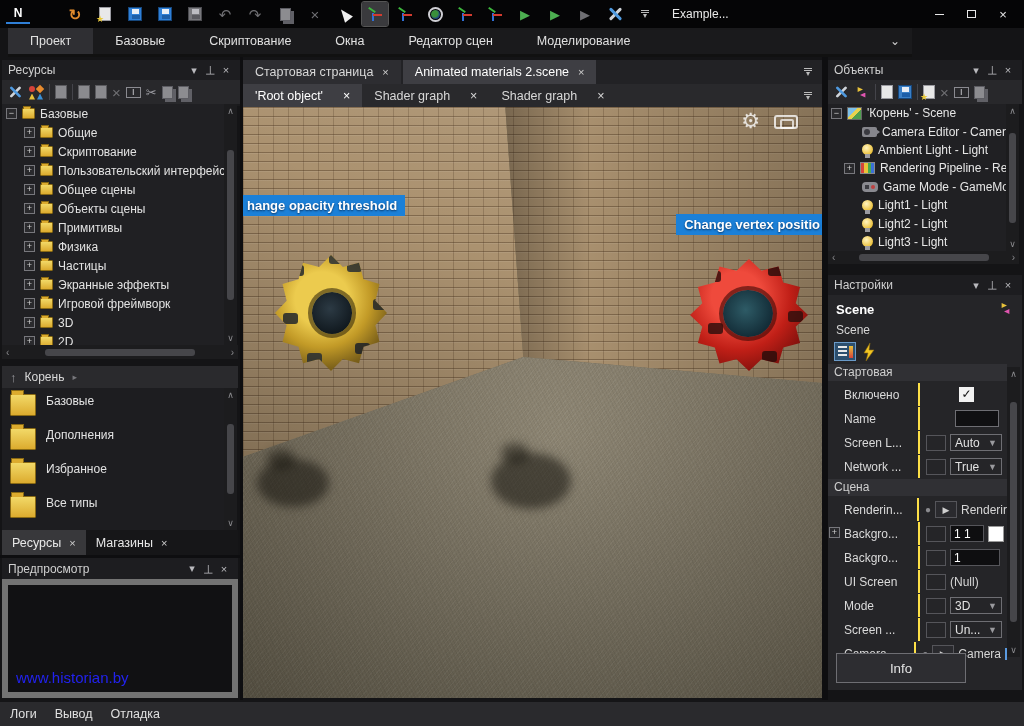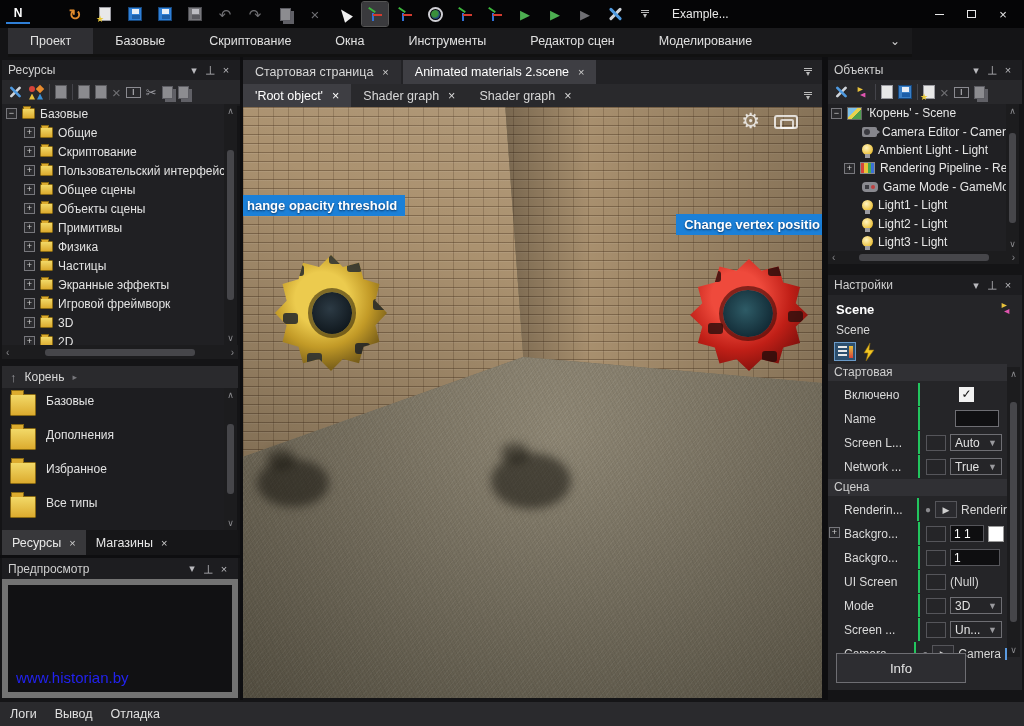--- a/index.html
+++ b/index.html
@@ -109,21 +109,21 @@
   #prev-body { position:absolute; left:2px; top:579px; width:236px; height:119px; background:#111113; border:6px solid #737373;text-decoration:underline; }
   #prev-link { position:absolute; left:8px; bottom:6px; color:#2222ee; font-size:15px; }
 
   
   #doc-tabs { left:243px; top:60px; width:579px; height:24px; background:#222225; display:flex; align-items:stretch; }
   .dtab { display:flex; align-items:center; gap:9px; padding:0 12px; background:#2d2d31; color:#d8d8d8; margin-right:2px; font-size:12.5px; }
   .dtab.active { background:#3e3e43; color:#fff; }
   .dtab .x { font-size:11px; color:#d0d0d0; }
   .tab-ovf { margin-left:auto; display:flex; align-items:center; padding:0 10px; }
   #sub-tabs { left:243px; top:84px; width:579px; height:23px; background:#29292c; display:flex; align-items:stretch; }
-  .stab { display:flex; align-items:center; gap:9px; padding:0 12px; color:#d8d8d8; font-size:12.5px; }
+  .stab { display:flex; align-items:center; gap:20px; padding:0 12px; color:#d8d8d8; font-size:12.5px; }
   .stab.active { background:#3e3e43; color:#fff; }
 
   
   #viewport { left:243px; top:107px; width:579px; height:591px; overflow:hidden; background:#6e6857; }
   .wall { position:absolute; inset:0; background-color:#ab9270;
     background-image:
       repeating-linear-gradient(to bottom, rgba(78,56,34,.45) 0 1px, rgba(255,255,255,.07) 1px 2px, transparent 2px 9px),
       repeating-linear-gradient(to right, rgba(78,56,34,.28) 0 1px, transparent 1px 15px); }
   #wall-left { clip-path:polygon(0 0, 45.3% 0, 48.4% 42.3%, 0 59.2%); }
   #wall-left::after { content:""; position:absolute; inset:0;
@@ -206,21 +206,21 @@
   #sel-icon { position:absolute; right:8px; top:6px; }
   #sel-sub { position:absolute; left:8px; top:28px; color:#d6d6d6; }
   #mode-icons { position:absolute; left:6px; top:47px; display:flex; gap:6px; align-items:center; }
   .props-ico { width:22px; height:19px; background:#2d4f6e; border:1px solid #6a9ac8; position:relative; }
   .props-ico::before { content:""; position:absolute; left:3px; top:3px; width:9px; height:2px; background:#e8e8e8; box-shadow:0 4px 0 #e8e8e8, 0 8px 0 #e8e8e8; }
   .props-ico::after { content:""; position:absolute; right:2px; top:3px; width:4px; height:12px; background:linear-gradient(#e8c23a,#d6433a); }
   #set-scroll { position:absolute; right:2px; top:72px; width:13px; height:290px; background:#1c1c1e;
     display:flex; flex-direction:column; align-items:center; justify-content:space-between; color:#8a8a8e; font-size:9px; padding:2px 0; }
   .sect { position:absolute; left:0; width:179px; height:17px; background:#303034; color:#cfcfcf; padding:1px 6px; }
   .srow { position:absolute; left:0; width:179px; height:23px; display:flex; align-items:center; }
-  .srow .lbl { width:92px; padding-left:16px; color:#dadada; border-right:2px solid #22c55e; align-self:stretch; display:flex; align-items:center; white-space:nowrap; overflow:hidden; }
+  .srow .lbl { width:92px; padding-left:16px; color:#dadada; border-right:2px solid #fde047; align-self:stretch; display:flex; align-items:center; white-space:nowrap; overflow:hidden; }
   .srow .ctrl { flex:1; display:flex; align-items:center; gap:4px; padding-left:6px; }
   .dbox { width:20px; height:16px; border:1px solid #55555a; flex:0 0 auto; }
   .dd { display:flex; align-items:center; justify-content:space-between; width:52px; height:17px;
     border:1px solid #6e6e73; padding:0 4px; color:#e2e2e2; }
   .dd .arr { color:#9a9a9e; font-size:9px; }
   .txtbox { width:44px; height:17px; border:1px solid #6e6e73; background:#101012; }
   .valbox { height:17px; border:1px solid #55555a; background:#0e0e10; color:#fff; padding:0 3px; display:flex; align-items:center; }
   .swatch { width:16px; height:16px; background:#fff; border:1px solid #999; }
   .chk { width:15px; height:15px; background:#f2f2f2; color:#111; font-size:12px; line-height:14px; text-align:center; }
   .dot { color:#8a8a8e; font-size:10px; }
@@ -342,21 +342,20 @@
           <span>×</span>
         </div>
     </div>
   </div>
 
   <div id="menubar" class="abs">
     <div class="menu-item active">Проект</div>
     <div class="menu-item">Базовые</div>
     <div class="menu-item">Скриптование</div>
     <div class="menu-item">Окна</div>
-    <div class="menu-item">Инструменты</div>
     <div class="menu-item">Редактор сцен</div>
     <div class="menu-item">Моделирование</div>
     <div id="menu-chevron">
         <span>⌄</span>
       </div>
   </div>
 
   <div id="res-panel" class="abs">
     <div class="phead">
       <span class="ttl">Ресурсы</span>

